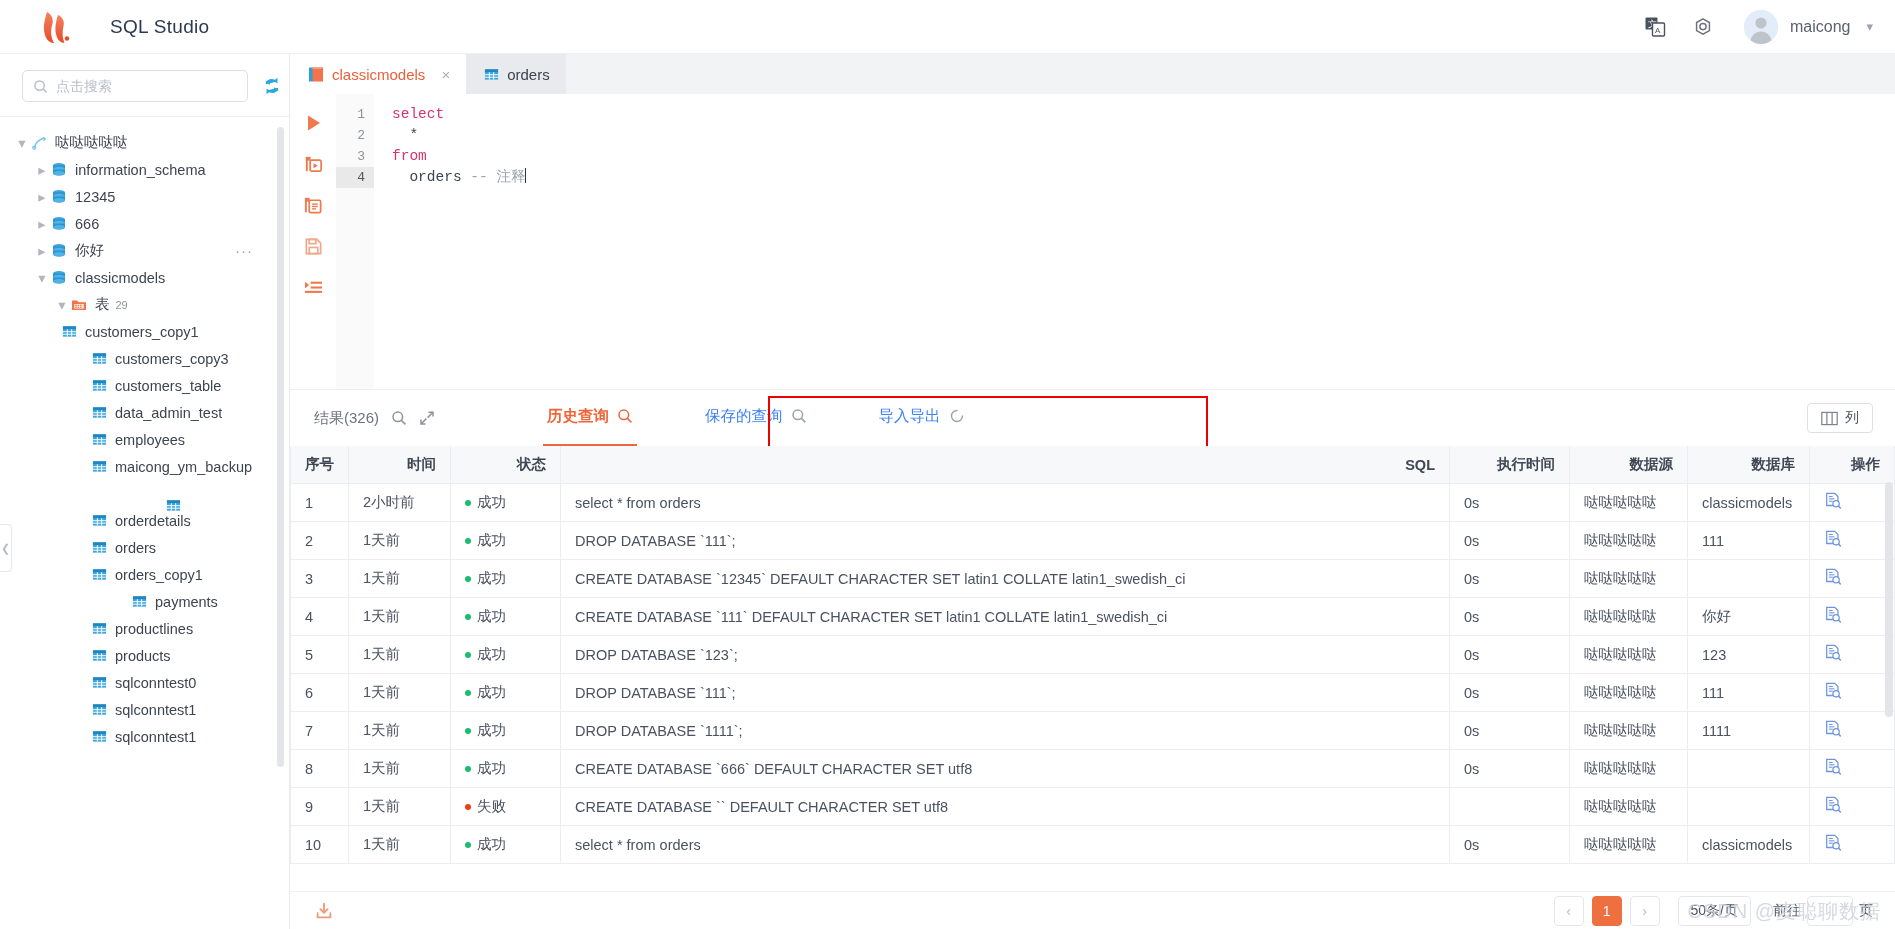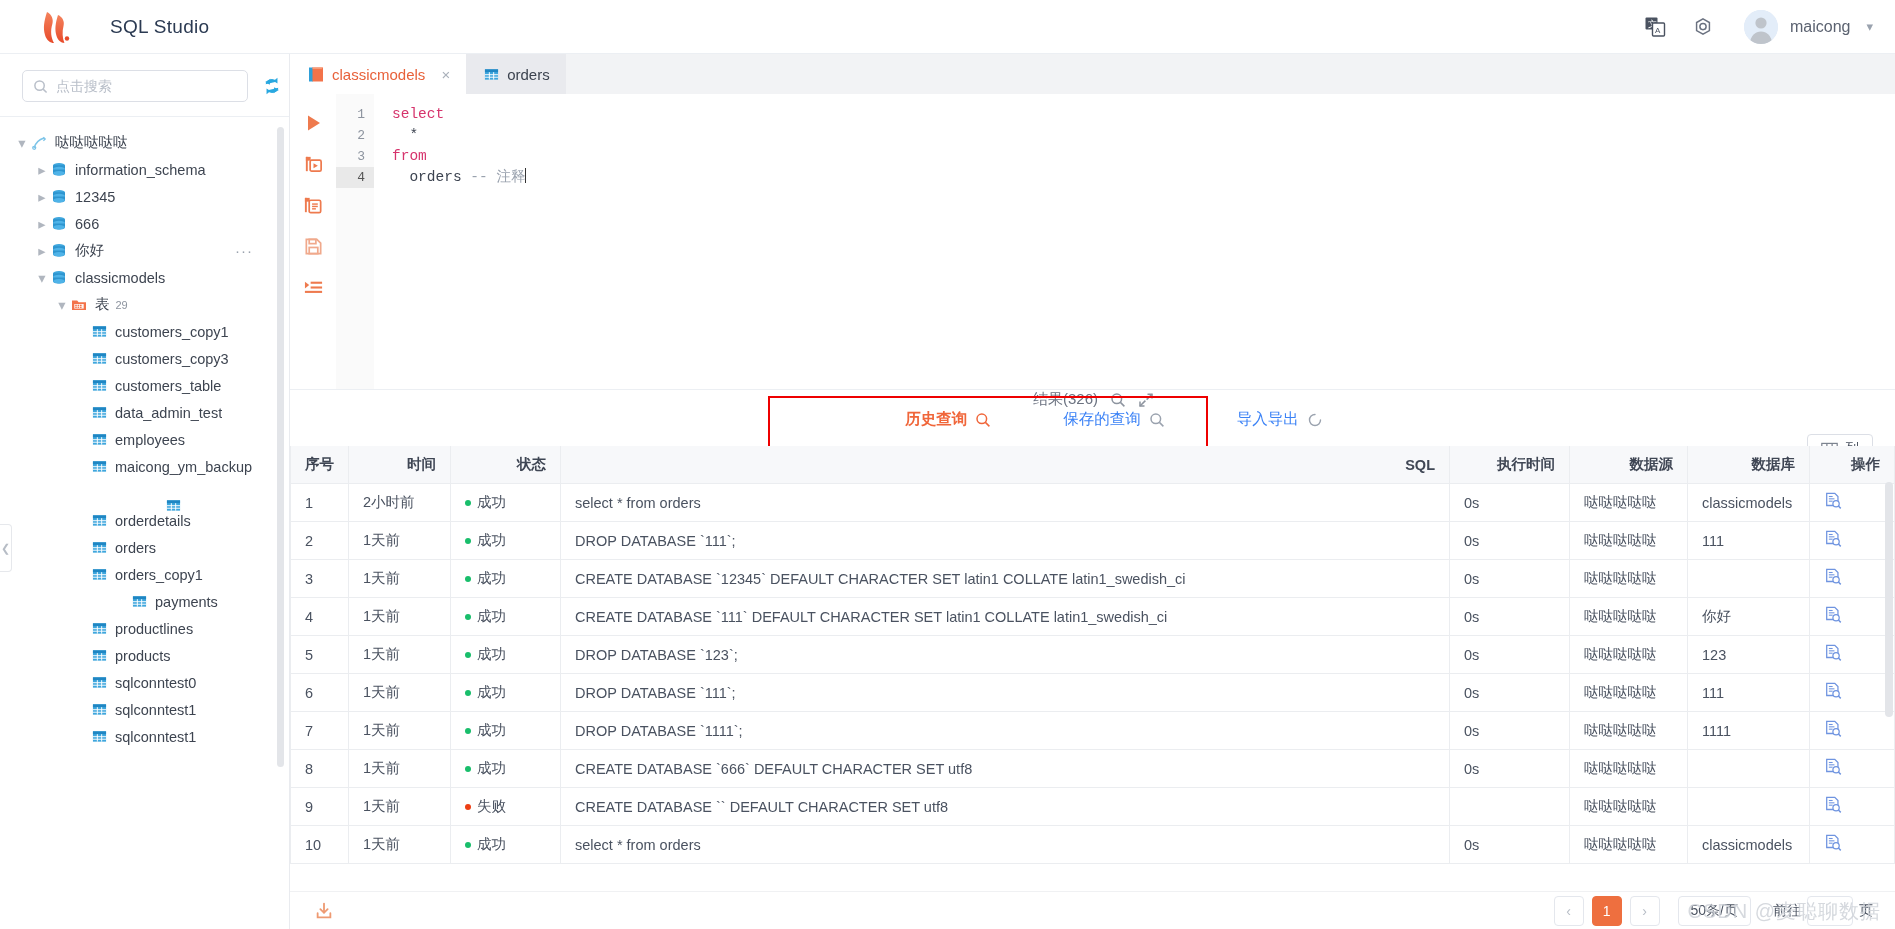--- a/index.html
+++ b/index.html
@@ -116,29 +116,29 @@
     font-family: "Liberation Mono", "DejaVu Sans Mono", monospace; font-size: 14.5px;
   }
   .cline { height: 21px; line-height: 21px; white-space: pre; }
   .kw { color: #d6336c; }
   .tok { color: #3c4350; }
   .cmt { color: #9aa2ae; }
   .caret-bar { display: inline-block; width: 1px; height: 15px; background: #333; vertical-align: -2px; }
 
   
   .results { flex: 1; min-height: 0; display: flex; flex-direction: column; border-top: 1px solid #eceff3; position: relative; }
-  .res-toolbar { height: 56px; min-height: 56px; display: flex; align-items: center; padding: 0 22px 0 24px; position: relative; flex-direction: column; }
+  .res-toolbar { height: 56px; min-height: 56px; display: flex; align-items: center; padding: 0 22px 0 24px; position: relative; }
   .res-left { display: flex; align-items: center; gap: 12px; color: #6b7280; font-size: 15px; }
   .res-count { color: #6b7280; }
   .icon-btn { cursor: pointer; display: flex; align-items: center; color: #8d949f; }
   .hlbox {
     position: absolute; left: 478px; top: 6px; width: 440px; height: 62px;
     border: 2px solid #ee0000; pointer-events: none;
   }
-  .res-tabs { display: flex; align-items: center; margin-left: 41px; gap: 72px; }
+  .res-tabs { display: flex; align-items: center; margin-left: 112px; gap: 72px; }
   .rtab { display: flex; align-items: center; gap: 8px; font-size: 15.5px; color: #3b82f6; cursor: pointer; position: relative; padding-bottom: 4px; }
   .rtab.active { color: #f0663a; font-weight: 600; }
   .rtab.active::after {
     content: ""; position: absolute; left: -4px; right: -4px; bottom: -16px; height: 2.5px; background: #f0663a;
   }
   .res-right { margin-left: auto; display: flex; align-items: center; }
   .col-btn {
     display: flex; align-items: center; gap: 7px; border: 1px solid #dcdfe6; border-radius: 4px;
     height: 30px; padding: 0 13px; font-size: 14px; color: #4a5260; cursor: pointer; background: #fff;
   }
@@ -353,21 +353,21 @@
                   <rect x="9" y="7.7" width="1.6" height="1.3"></rect>
                   <rect x="4.2" y="9.6" width="1.6" height="1.3"></rect>
                   <rect x="6.6" y="9.6" width="1.6" height="1.3"></rect>
                   <rect x="9" y="9.6" width="1.6" height="1.3"></rect>
                 </g>
               </svg>
             </span>
             <span class="node-label">表</span>
             <span class="node-count">29</span>
           </div>
-          <div class="tree-node" style="padding-left: 74px;">
+          <div class="tree-node" style="padding-left: 44px;">
             <span class="tw empty"></span>
             <span class="node-icon">
               <svg width="15" height="15" viewBox="0 0 16 16">
                 <rect x="1" y="2.5" width="14" height="11" fill="#3ea6dd"></rect>
                 <rect x="1" y="2.5" width="14" height="3" fill="#1f86c3"></rect>
                 <g stroke="#fff" stroke-width="1">
                   <line x1="5.7" y1="5.5" x2="5.7" y2="13.5"></line>
                   <line x1="10.3" y1="5.5" x2="10.3" y2="13.5"></line>
                   <line x1="1" y1="8.2" x2="15" y2="8.2"></line>
                   <line x1="1" y1="10.9" x2="15" y2="10.9"></line>

